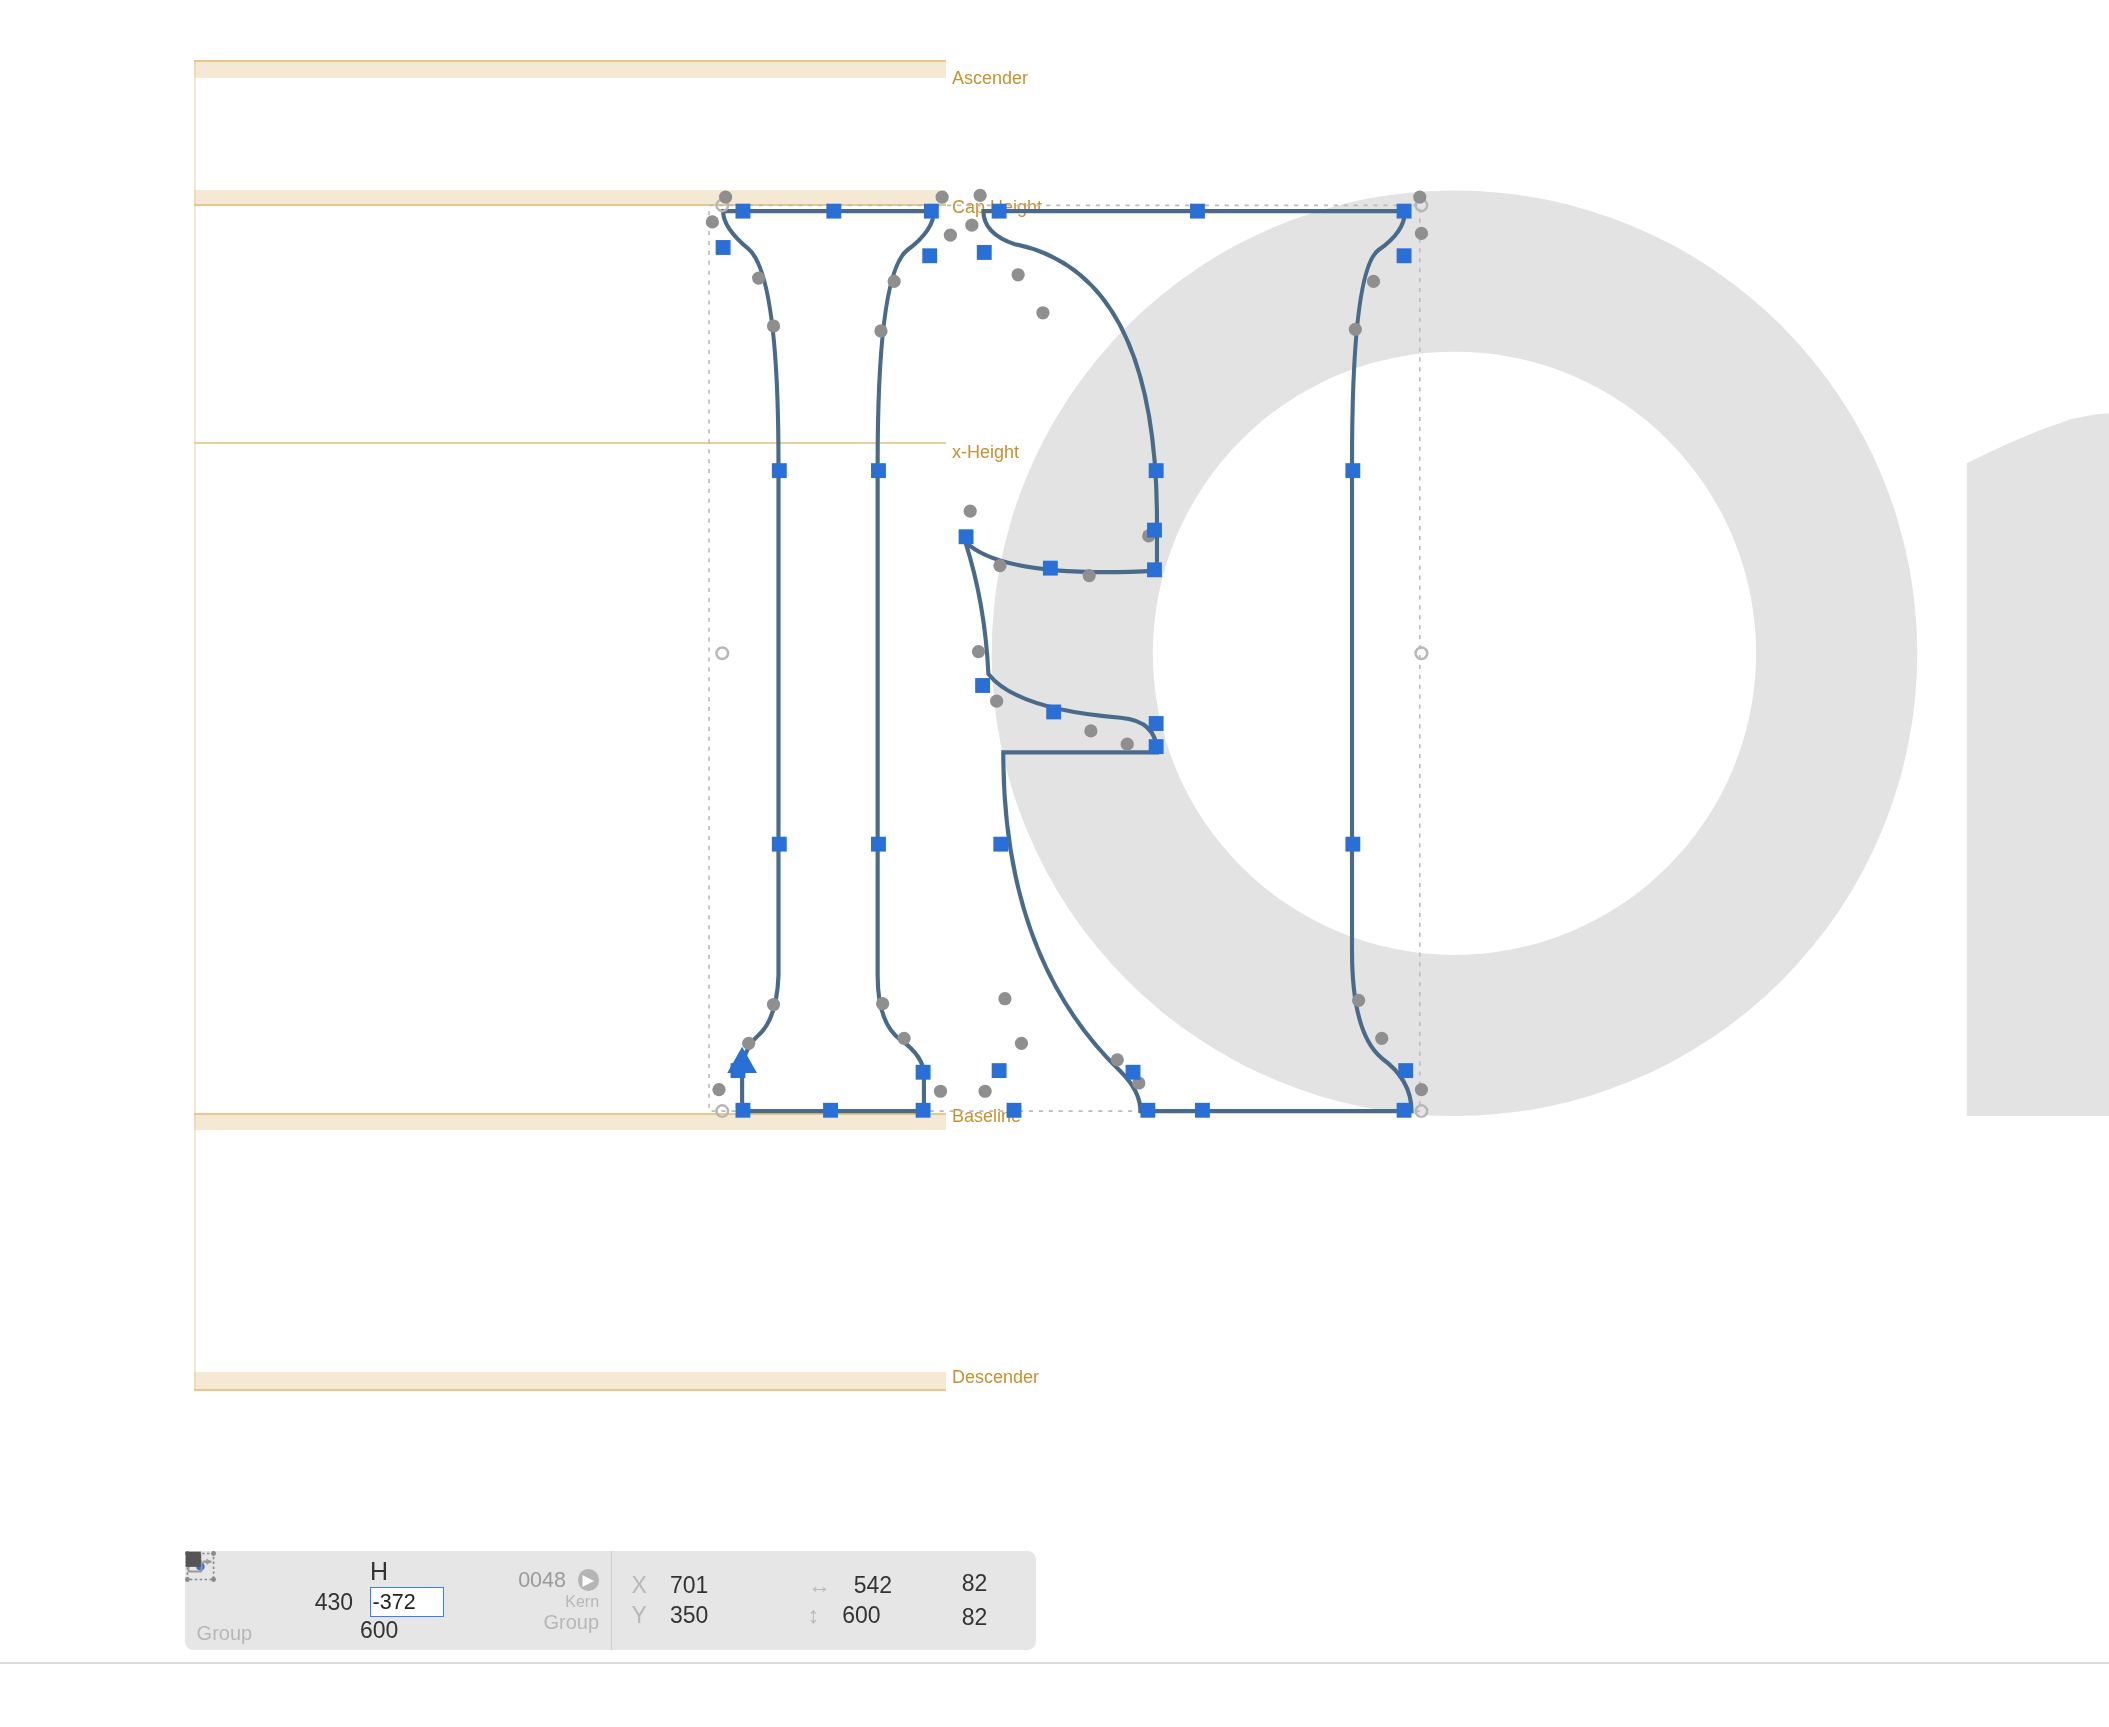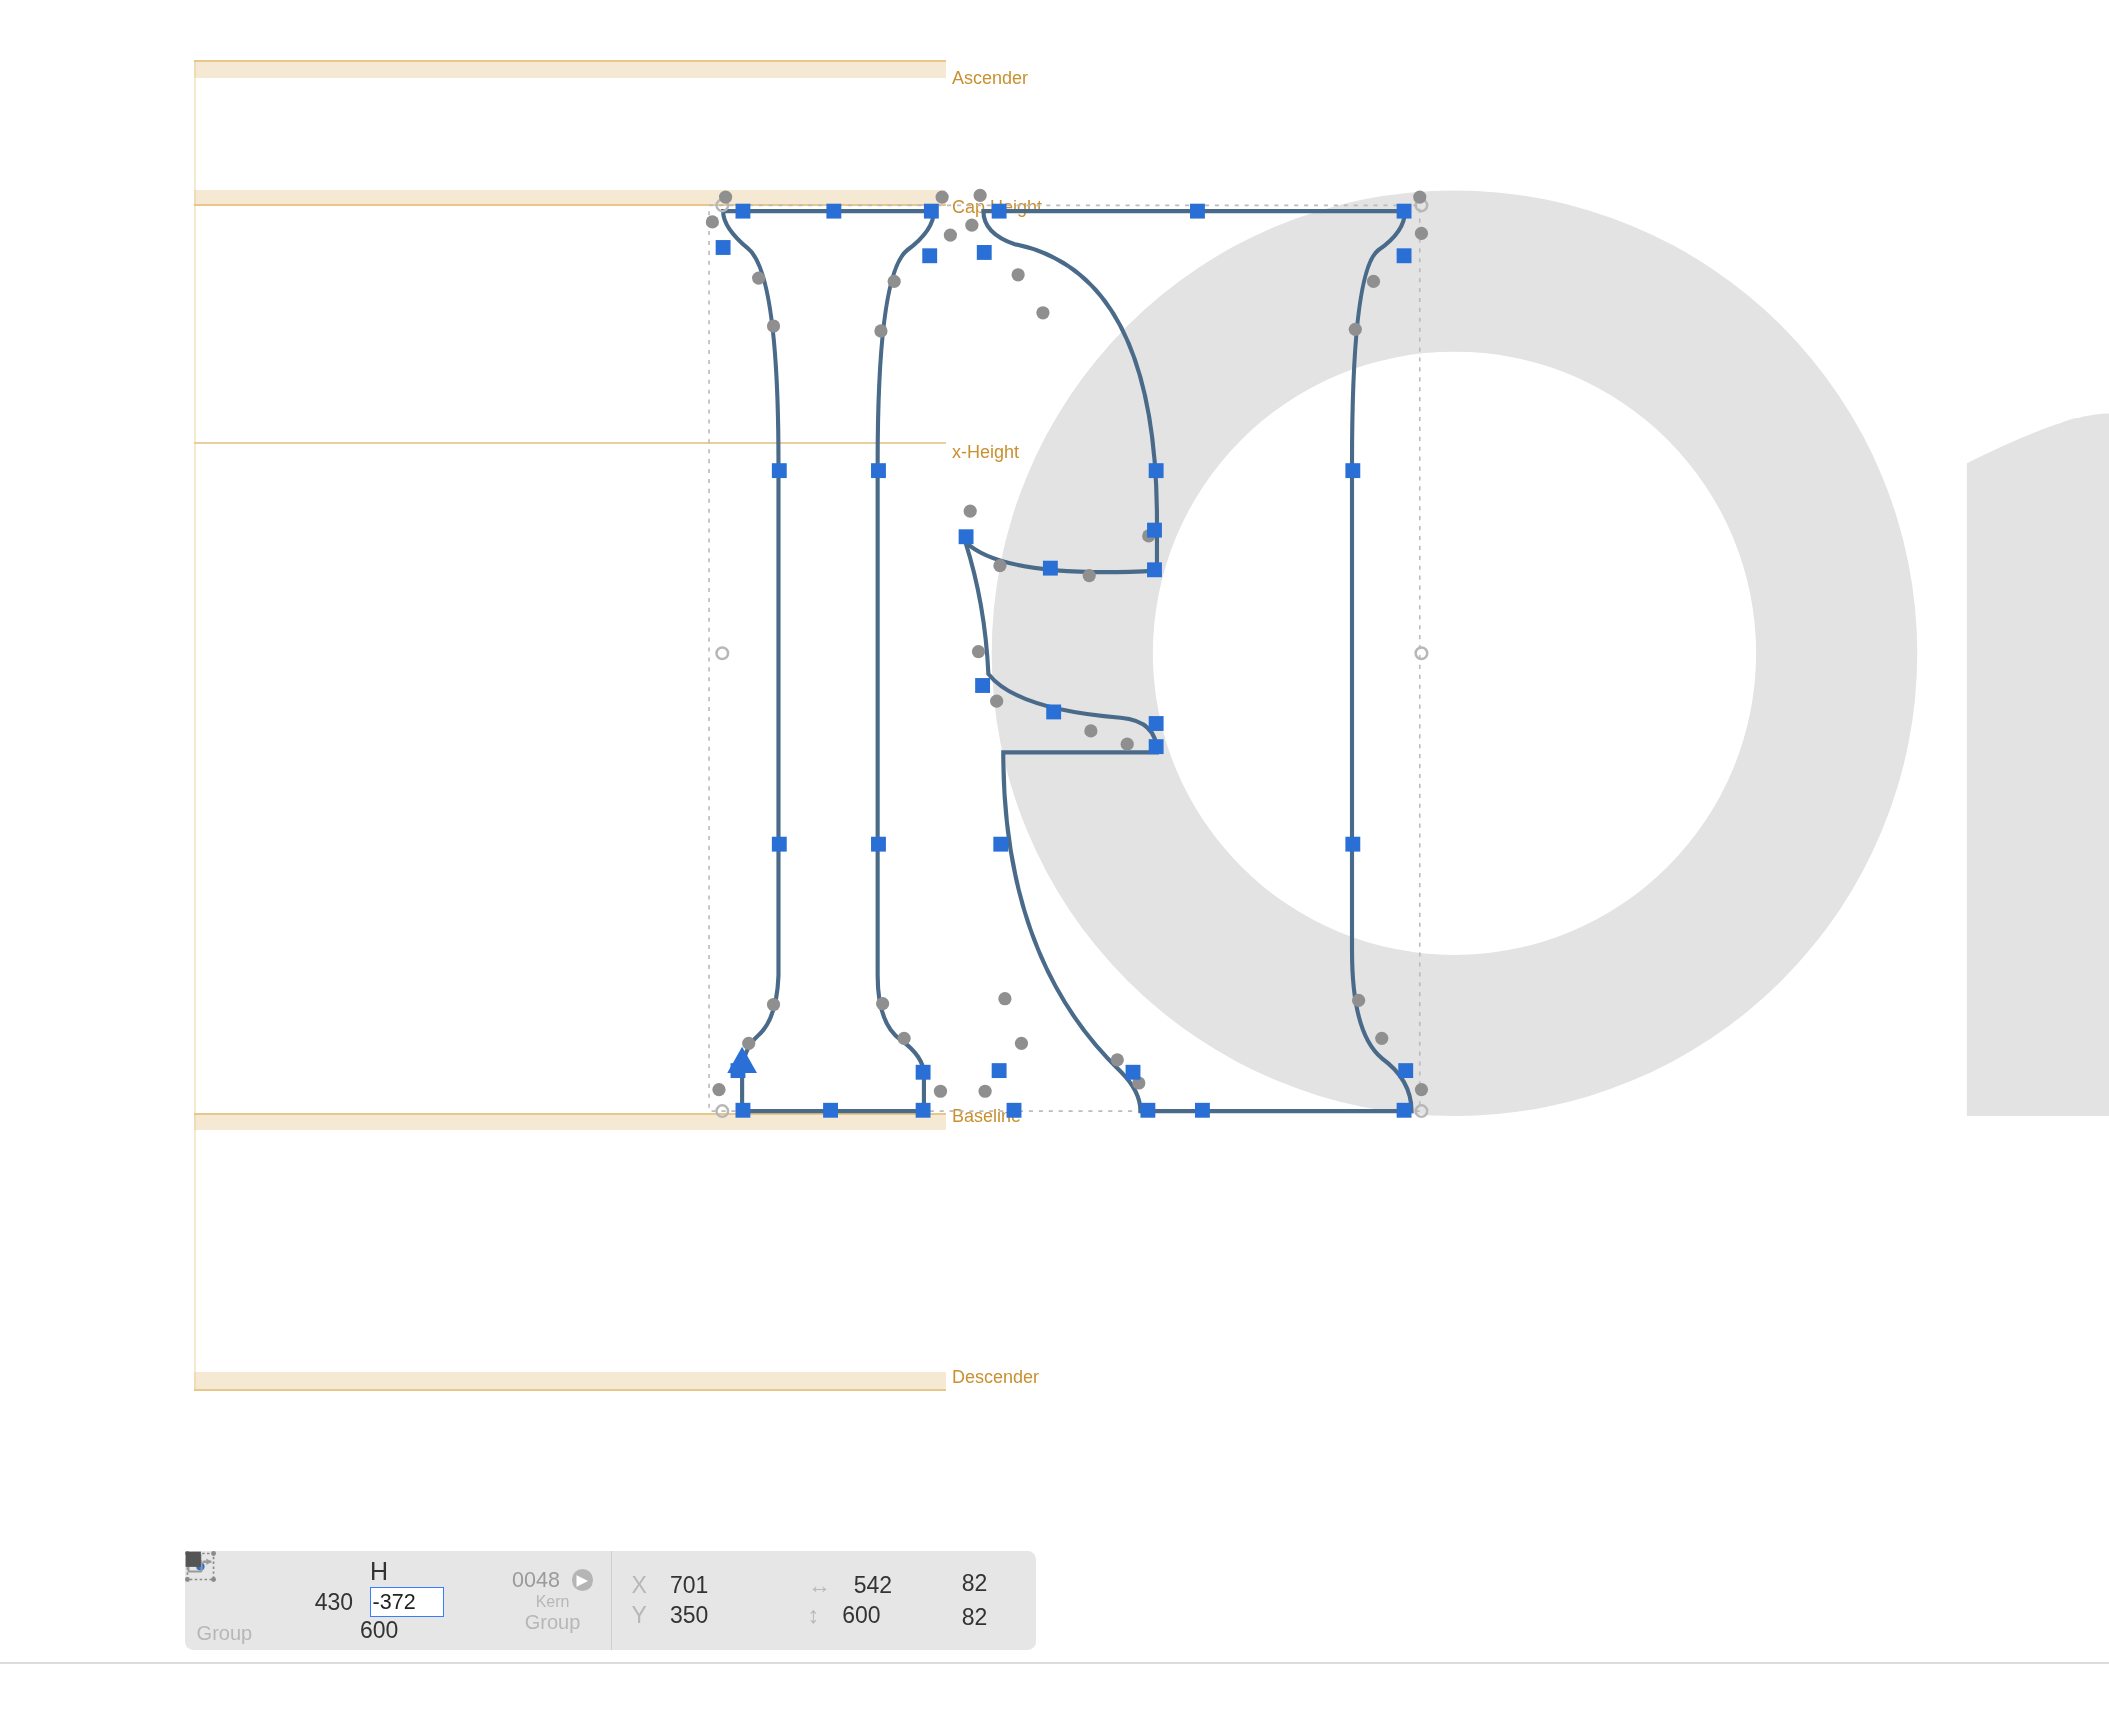--- a/index.html
+++ b/index.html
@@ -270,21 +270,21 @@
               <line x1="22" y1="13" x2="32" y2="13" stroke="#9a9a9a" stroke-width="3"></line>
               <polygon points="2,13 8,9 8,17" fill="#9a9a9a"></polygon>
               <polygon points="32,13 26,9 26,17" fill="#9a9a9a"></polygon>
             </svg>
         </span>
         <input class="sb-input" value="-372" style="">
       </div>
       <span style="font-size:23px; font-weight:500;text-align:center;">600</span>
     </div>
 
-    <div class="panel-col" style="width:124px; align-items:center;">
+    <div class="panel-col" style="width:124px; align-items:flex-end;">
       <div class="row" style="gap:6.6px;">
         <span class="unicode">0048</span>
         <span class="arrow-circle">▶</span>
       </div>
       <span class="faint" style="font-size:16px;">Kern</span>
       <span class="faint" style="font-size:20px;">Group</span>
     </div>
 
     <div class="panel-col sep" style="width:190px;">
       <div class="row">

